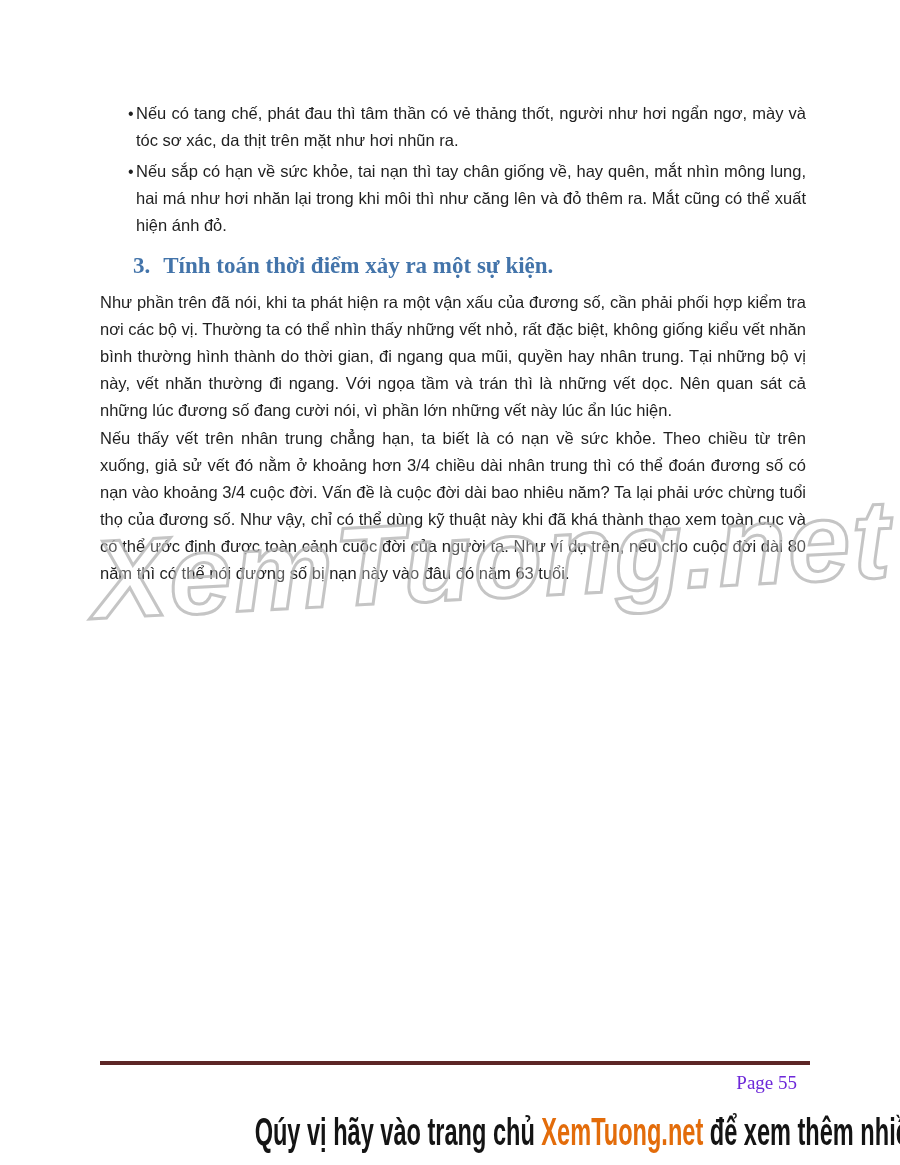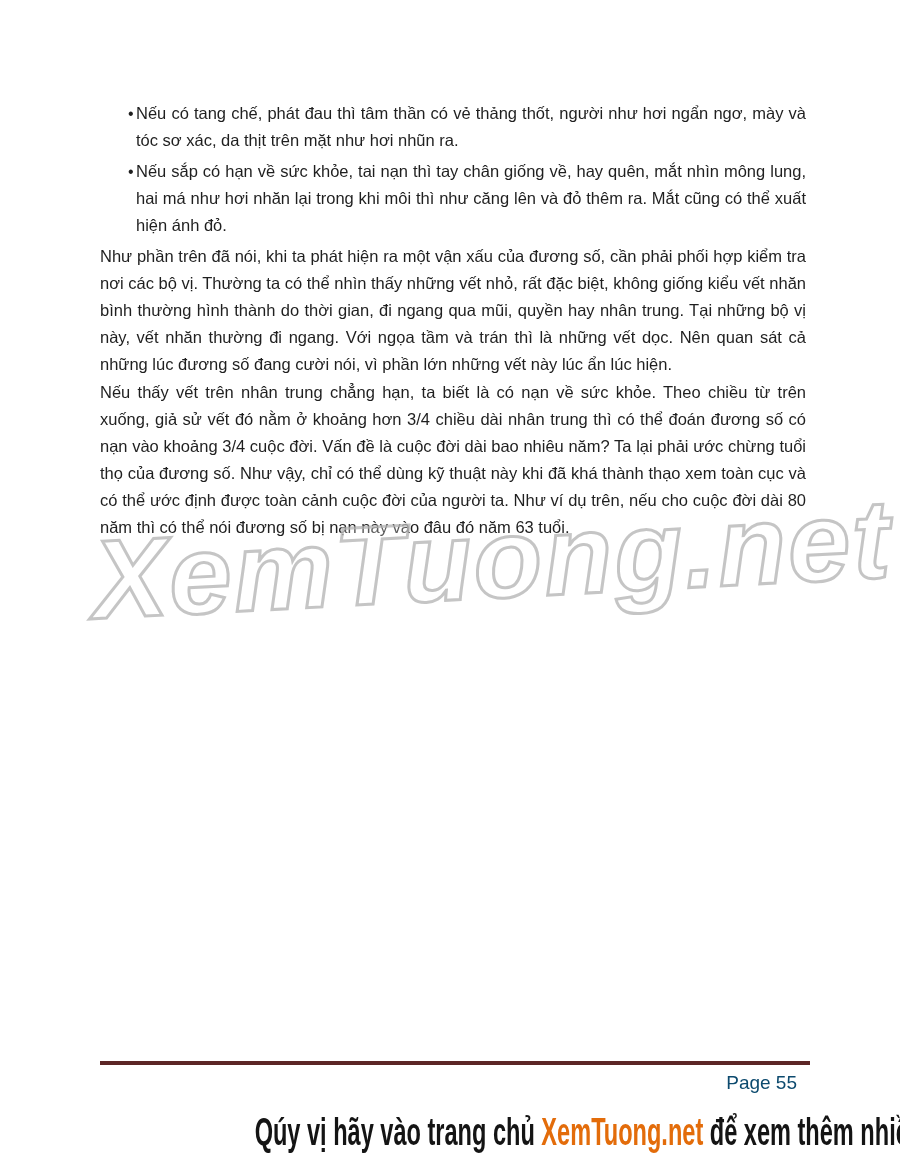--- a/index.html
+++ b/index.html
@@ -73,23 +73,23 @@
     width: 710px;
     height: 2px;
     border-top: 3px solid #5c2626;
     border-bottom: 1px solid #5c2626;
   }
   .page-number {
     position: absolute;
     left: 100px; top: 1072px;
     width: 697px;
     text-align: right;
-    font-family: Liberation Sans, sans-serif;
+    font-family: Liberation Serif, serif;
     font-size: 19px;
-    color: #0c4a6e;
+    color: #6d28d9;
   }
   .bottom-banner {
     position: absolute;
     left: 0; top: 1106px;
     width: 900px;
     text-align: center;
     white-space: nowrap;
   }
   .bottom-banner .banner-inner {
     display: inline-block;
@@ -111,20 +111,21 @@
     <div class="bullet-item">
       <div class="bullet-marker">•</div>
       <div class="bullet-text">Nếu có tang chế, phát đau thì tâm thần có vẻ thảng thốt, người như hơi ngẩn ngơ, mày và tóc sơ xác, da thịt trên mặt như hơi nhũn ra.</div>
     </div>
     <div class="bullet-item">
       <div class="bullet-marker">•</div>
       <div class="bullet-text">Nếu sắp có hạn về sức khỏe, tai nạn thì tay chân giống về, hay quên, mắt nhìn mông lung, hai má như hơi nhăn lại trong khi môi thì như căng lên và đỏ thêm ra. Mắt cũng có thể xuất hiện ánh đỏ.</div>
     </div>
   </div>
 
+  <h2 class="section-heading"><span class="h-num">3.</span><span>Tính toán thời điểm xảy ra một sự kiện.</span></h2>
 
   <p class="body-para">Như phần trên đã nói, khi ta phát hiện ra một vận xấu của đương số, cần phải phối hợp kiểm tra nơi các bộ vị. Thường ta có thể nhìn thấy những vết nhỏ, rất đặc biệt, không giống kiểu vết nhăn bình thường hình thành do thời gian, đi ngang qua mũi, quyền hay nhân trung. Tại những bộ vị này, vết nhăn thường đi ngang. Với ngọa tầm và trán thì là những vết dọc. Nên quan sát cả những lúc đương số đang cười nói, vì phần lớn những vết này lúc ẩn lúc hiện.</p>
   <p class="body-para">Nếu thấy vết trên nhân trung chẳng hạn, ta biết là có nạn về sức khỏe. Theo chiều từ trên xuống, giả sử vết đó nằm ở khoảng hơn 3/4 chiều dài nhân trung thì có thể đoán đương số có nạn vào khoảng 3/4 cuộc đời. Vấn đề là cuộc đời dài bao nhiêu năm? Ta lại phải ước chừng tuổi thọ của đương số. Như vậy, chỉ có thể dùng kỹ thuật này khi đã khá thành thạo xem toàn cục và có thể ước định được toàn cảnh cuộc đời của người ta. Như ví dụ trên, nếu cho cuộc đời dài 80 năm thì có thể nói đương số bị nạn này vào đâu đó năm 63 tuổi.</p>
 
 </div>
 
 <div class="watermark">XemTuong.net</div>
 
 <div class="footer-rule"></div>
 

